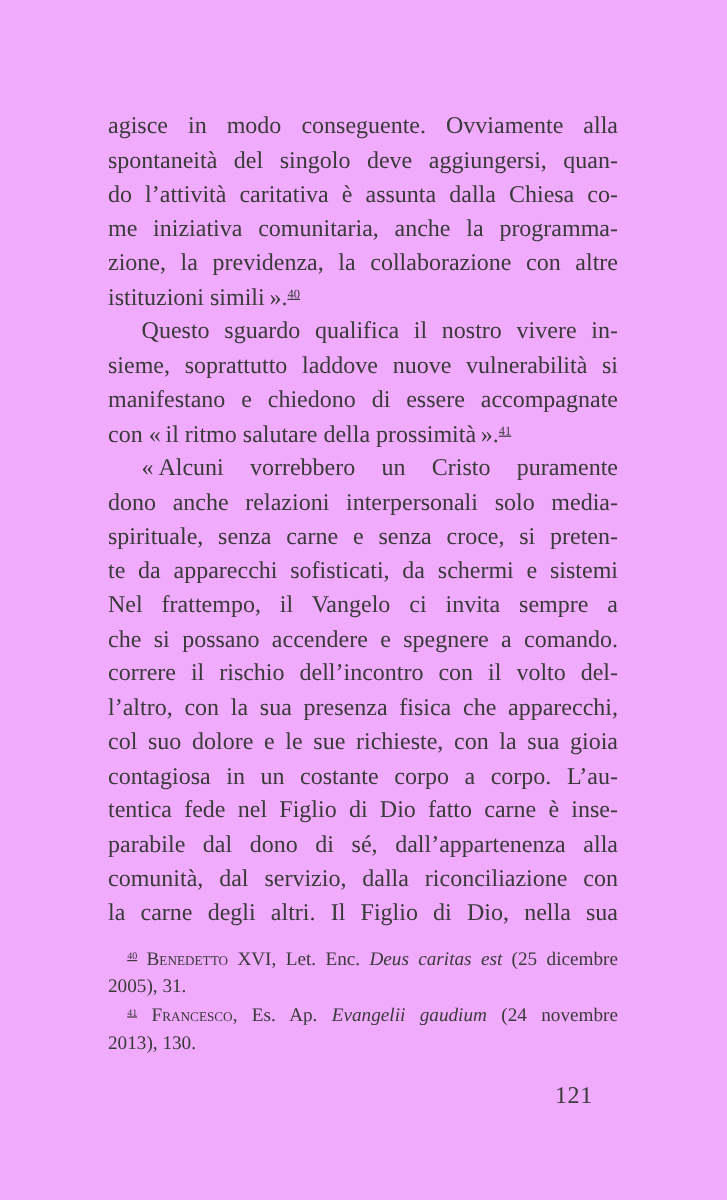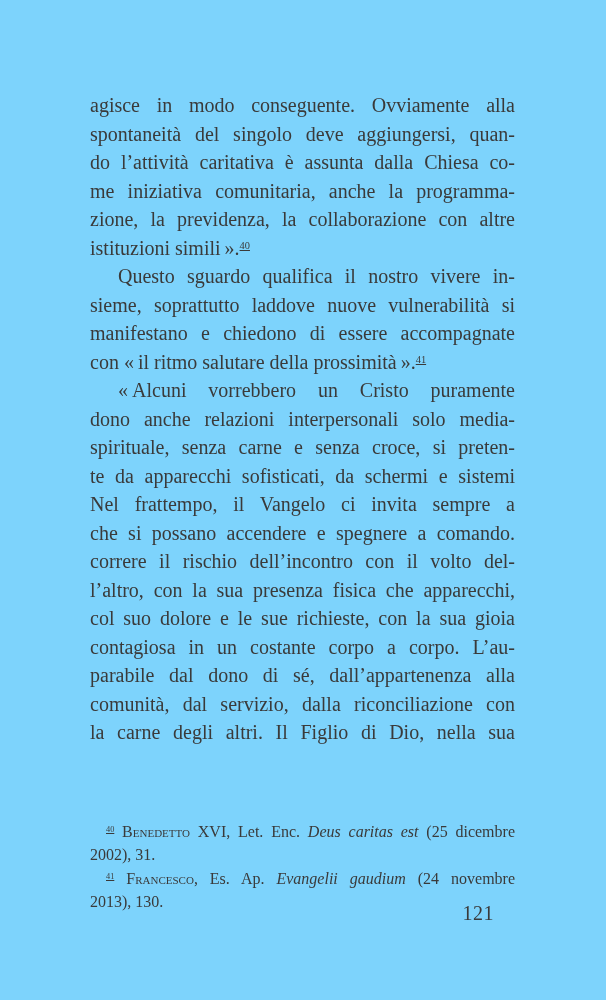--- a/index.html
+++ b/index.html
@@ -1,20 +1,20 @@
 <!DOCTYPE html>
 <html><head>
 <meta charset="utf-8">
 <style>
   html, body { margin: 0; padding: 0; background: #e9e9e9; }
   .page {
     position: relative;
     width: 606px;
     height: 1000px;
-    background: #7dd3fc;
+    background: #f0abfc;
     font-family: "Liberation Serif", "DejaVu Serif", serif;
     color: #3a3a3a;
     overflow: hidden;
   }
   .text-block {
     position: absolute;
     left: 90px;
     top: 91px;
     width: 425px;
     font-size: 20px;
@@ -34,21 +34,20 @@
     vertical-align: 0.55em;
     text-decoration: underline;
   }
   .footnotes {
     position: absolute;
     left: 90px;
     top: 788px;
     width: 425px;
     font-size: 16px;
     line-height: 23.4px;
-    margin-top: 32px;
   }
   .footnotes .line.indent { padding-left: 16px; }
   .sc { font-variant: small-caps; }
   .page-number {
     position: absolute;
     top: 902px;
     right: 112px;
     font-size: 20px;
     letter-spacing: 0.5px;
   }
@@ -76,29 +75,30 @@
         <div class="line j indent">« Alcuni vorrebbero un Cristo puramente</div>
         <div class="line j">dono anche relazioni interpersonali solo media-</div>
         <div class="line j">spirituale, senza carne e senza croce, si preten-</div>
         <div class="line j">te da apparecchi sofisticati, da schermi e sistemi</div>
         <div class="line j">Nel frattempo, il Vangelo ci invita sempre a</div>
         <div class="line j">che si possano accendere e spegnere a comando.</div>
         <div class="line j">correre il rischio dell’incontro con il volto del-</div>
         <div class="line j">l’altro, con la sua presenza fisica che apparecchi,</div>
         <div class="line j">col suo dolore e le sue richieste, con la sua gioia</div>
         <div class="line j">contagiosa in un costante corpo a corpo. L’au-</div>
+        <div class="line j">tentica fede nel Figlio di Dio fatto carne è inse-</div>
         <div class="line j">parabile dal dono di sé, dall’appartenenza alla</div>
         <div class="line j">comunità, dal servizio, dalla riconciliazione con</div>
         <div class="line j">la carne degli altri. Il Figlio di Dio, nella sua</div>
       </div>
     </main>
   <section class="footnotes" id="footnotes">
       <div class="para">
         <div class="line j indent"><sup>40</sup> <span class="sc">Benedetto</span> XVI, Let. Enc. <i>Deus caritas est</i> (25 dicembre</div>
-        <div class="line">2002), 31.</div>
+        <div class="line">2005), 31.</div>
       </div>
       <div class="para">
         <div class="line j indent"><sup>41</sup> <span class="sc">Francesco</span>, Es. Ap. <i>Evangelii gaudium</i> (24 novembre</div>
         <div class="line">2013), 130.</div>
       </div>
     </section>
   <div class="page-number">121</div>
 </div>
 
 </body></html>

